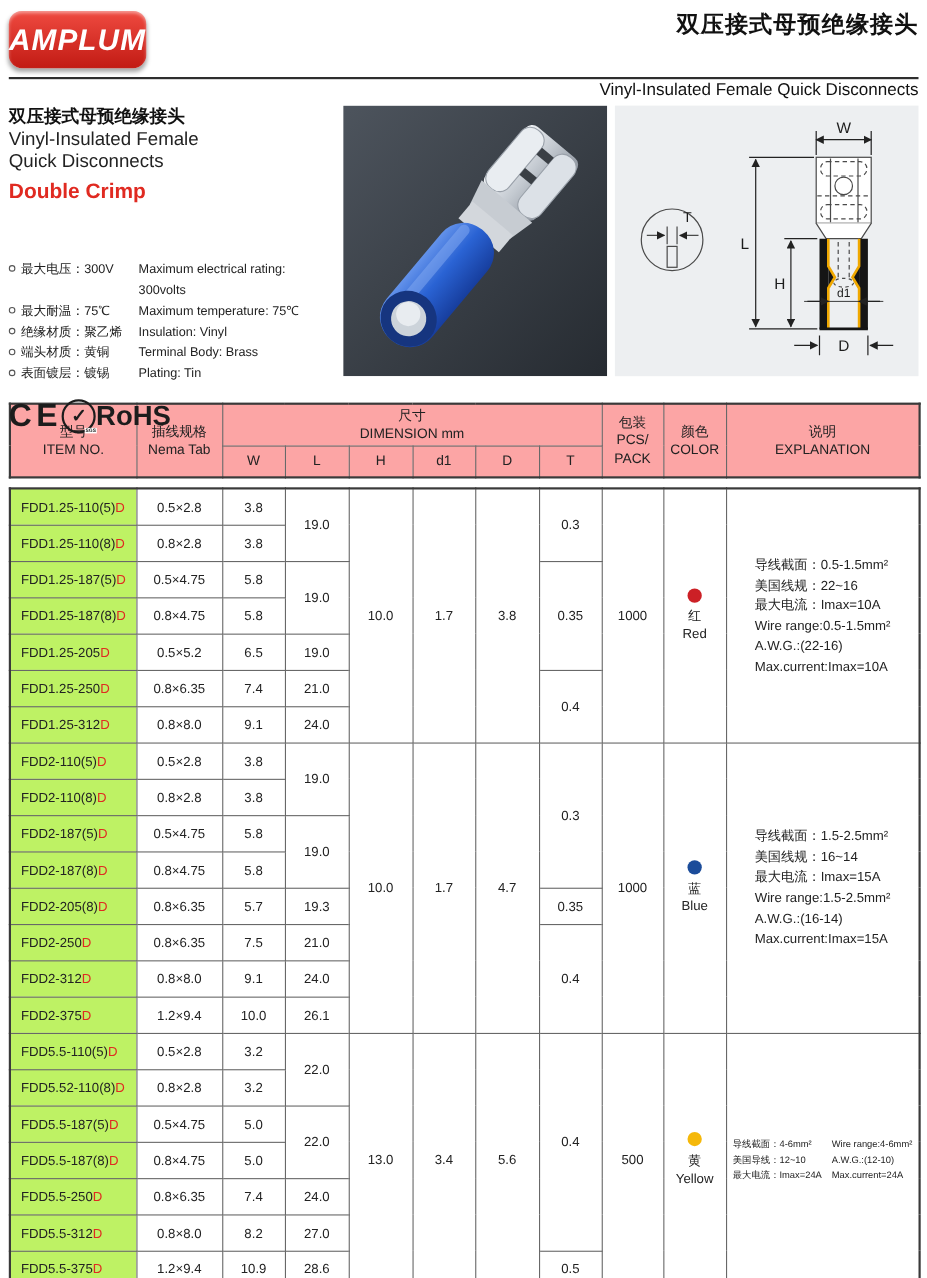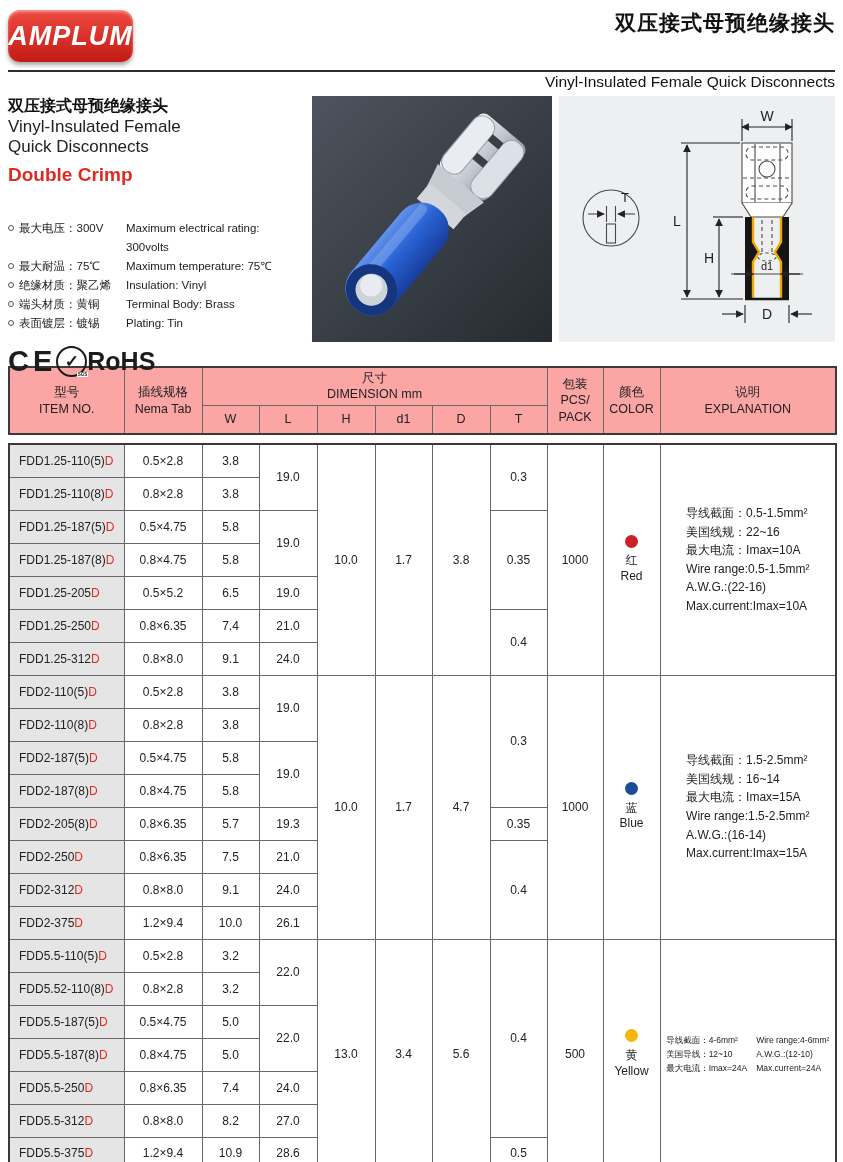--- a/index.html
+++ b/index.html
@@ -22,21 +22,21 @@
   .t-zh { font-size:21px; font-weight:bold; color:#111; letter-spacing:1px; }
   .t-en { font-size:15.5px; color:#111;margin-top:36px; }
   .rule { border-bottom:2px solid #2e2e2e; margin-top:4px; }
 
   
   .info { display:flex; gap:7px; margin-top:24px; height:246px; }
   .info-left { width:304px; padding-top:0; }
   .il-zh { font-size:16px; font-weight:bold; color:#111; }
   .il-en { font-size:17px; color:#222; line-height:1.18; }
   .crimp { font-size:19px; font-weight:bold; color:#e02a21; margin-top:7px; }
-  .spec-list { list-style:none; margin-top:33px; }
+  .spec-list { list-style:none; margin-top:50px; }
   .spec-list li { display:flex; align-items:baseline; font-size:11.5px; line-height:19px; color:#222; }
   .bullet { width:6px; height:6px; border:1.5px solid #555; border-radius:50%; margin-right:5px; flex:0 0 auto; position:relative; top:-1px; }
   .spec-zh { width:107px; flex:0 0 auto; }
   .spec-en { }
   .certs { margin-top:12px; display:flex; align-items:center; gap:0; }
   .ce { font-size:29px; font-weight:bold; letter-spacing:4px; color:#1c1c1c; }
   .sgs { width:31px; height:31px; border:2.5px solid #1c1c1c; border-radius:50%; position:relative; display:flex; align-items:center; justify-content:center; }
   .sgs .chk { font-size:17px; font-weight:bold; color:#1c1c1c; }
   .sgs .tag { position:absolute; bottom:-2px; right:-3px; font-size:4.5px; font-weight:bold; background:#fff; padding:0 1px; color:#1c1c1c; }
   .rohs { font-size:25px; font-weight:bold; color:#1c1c1c; }
@@ -46,21 +46,21 @@
   
   .table-wrap { margin-top:24px; }
   table.tbl { border-collapse:collapse; table-layout:fixed; width:827px; }
   table.tbl, table.tbl { border:2px solid #3a3a3a; }
   .tbl td { border:1px solid #686868; text-align:center; vertical-align:middle; }
   .tbl-head td { background:#fca5a5; font-size:12.5px; color:#222; line-height:1.3; padding:2px 0; }
   .tbl-head tr.r2 td { height:29px; }
   .tbl-body { margin-top:8px; }
   .tbl-body tr { height:33px; }
   .tbl-body td { font-size:12px; background:#fff; color:#222; padding:0 2px; }
-  .tbl-body td.c-item { background:#e5e5e5; text-align:left; padding-left:9px; }
+  .tbl-body td.c-item { background:#bef264; text-align:left; padding-left:9px; }
   .red { color:#e02a21; }
   .c-color { line-height:1.3; }
   .dot { width:13px; height:13px; border-radius:50%; display:inline-block; margin-bottom:1px; }
   .c-expl .lines { display:inline-block; text-align:left; font-size:12px; line-height:1.55; }
   .c-expl .cols { display:flex; gap:9px; justify-content:center; text-align:left; font-size:8.5px; line-height:1.65; }
 </style>
 </head>
 <body>
 
 <div class="page">

